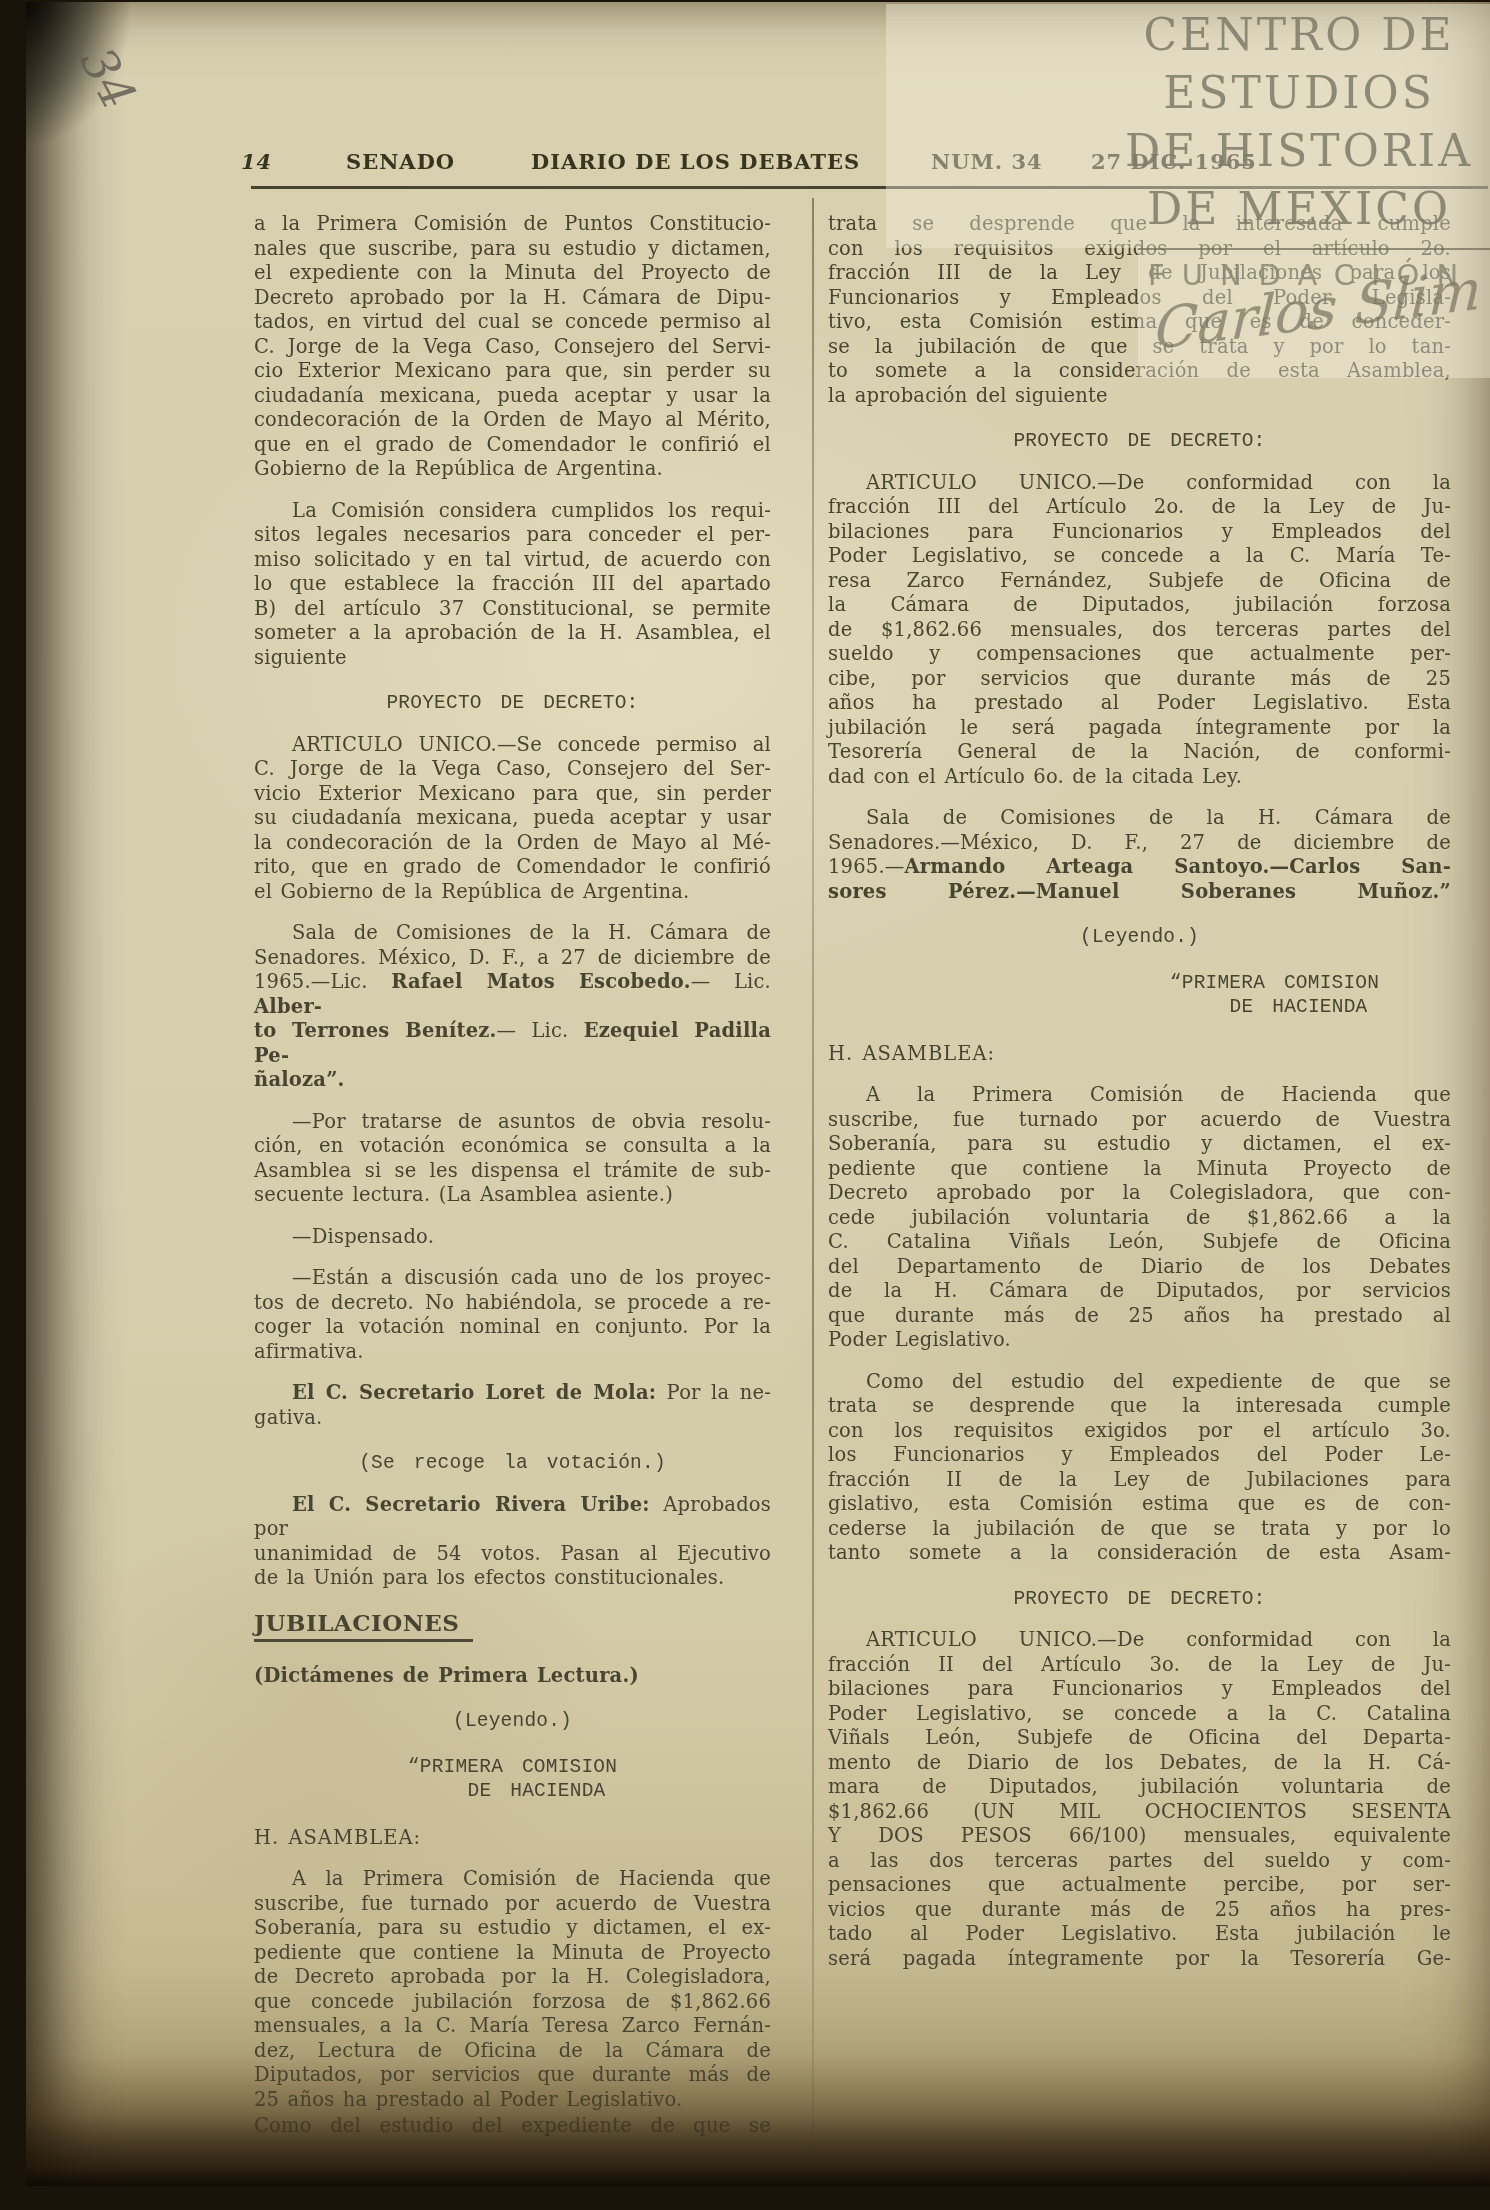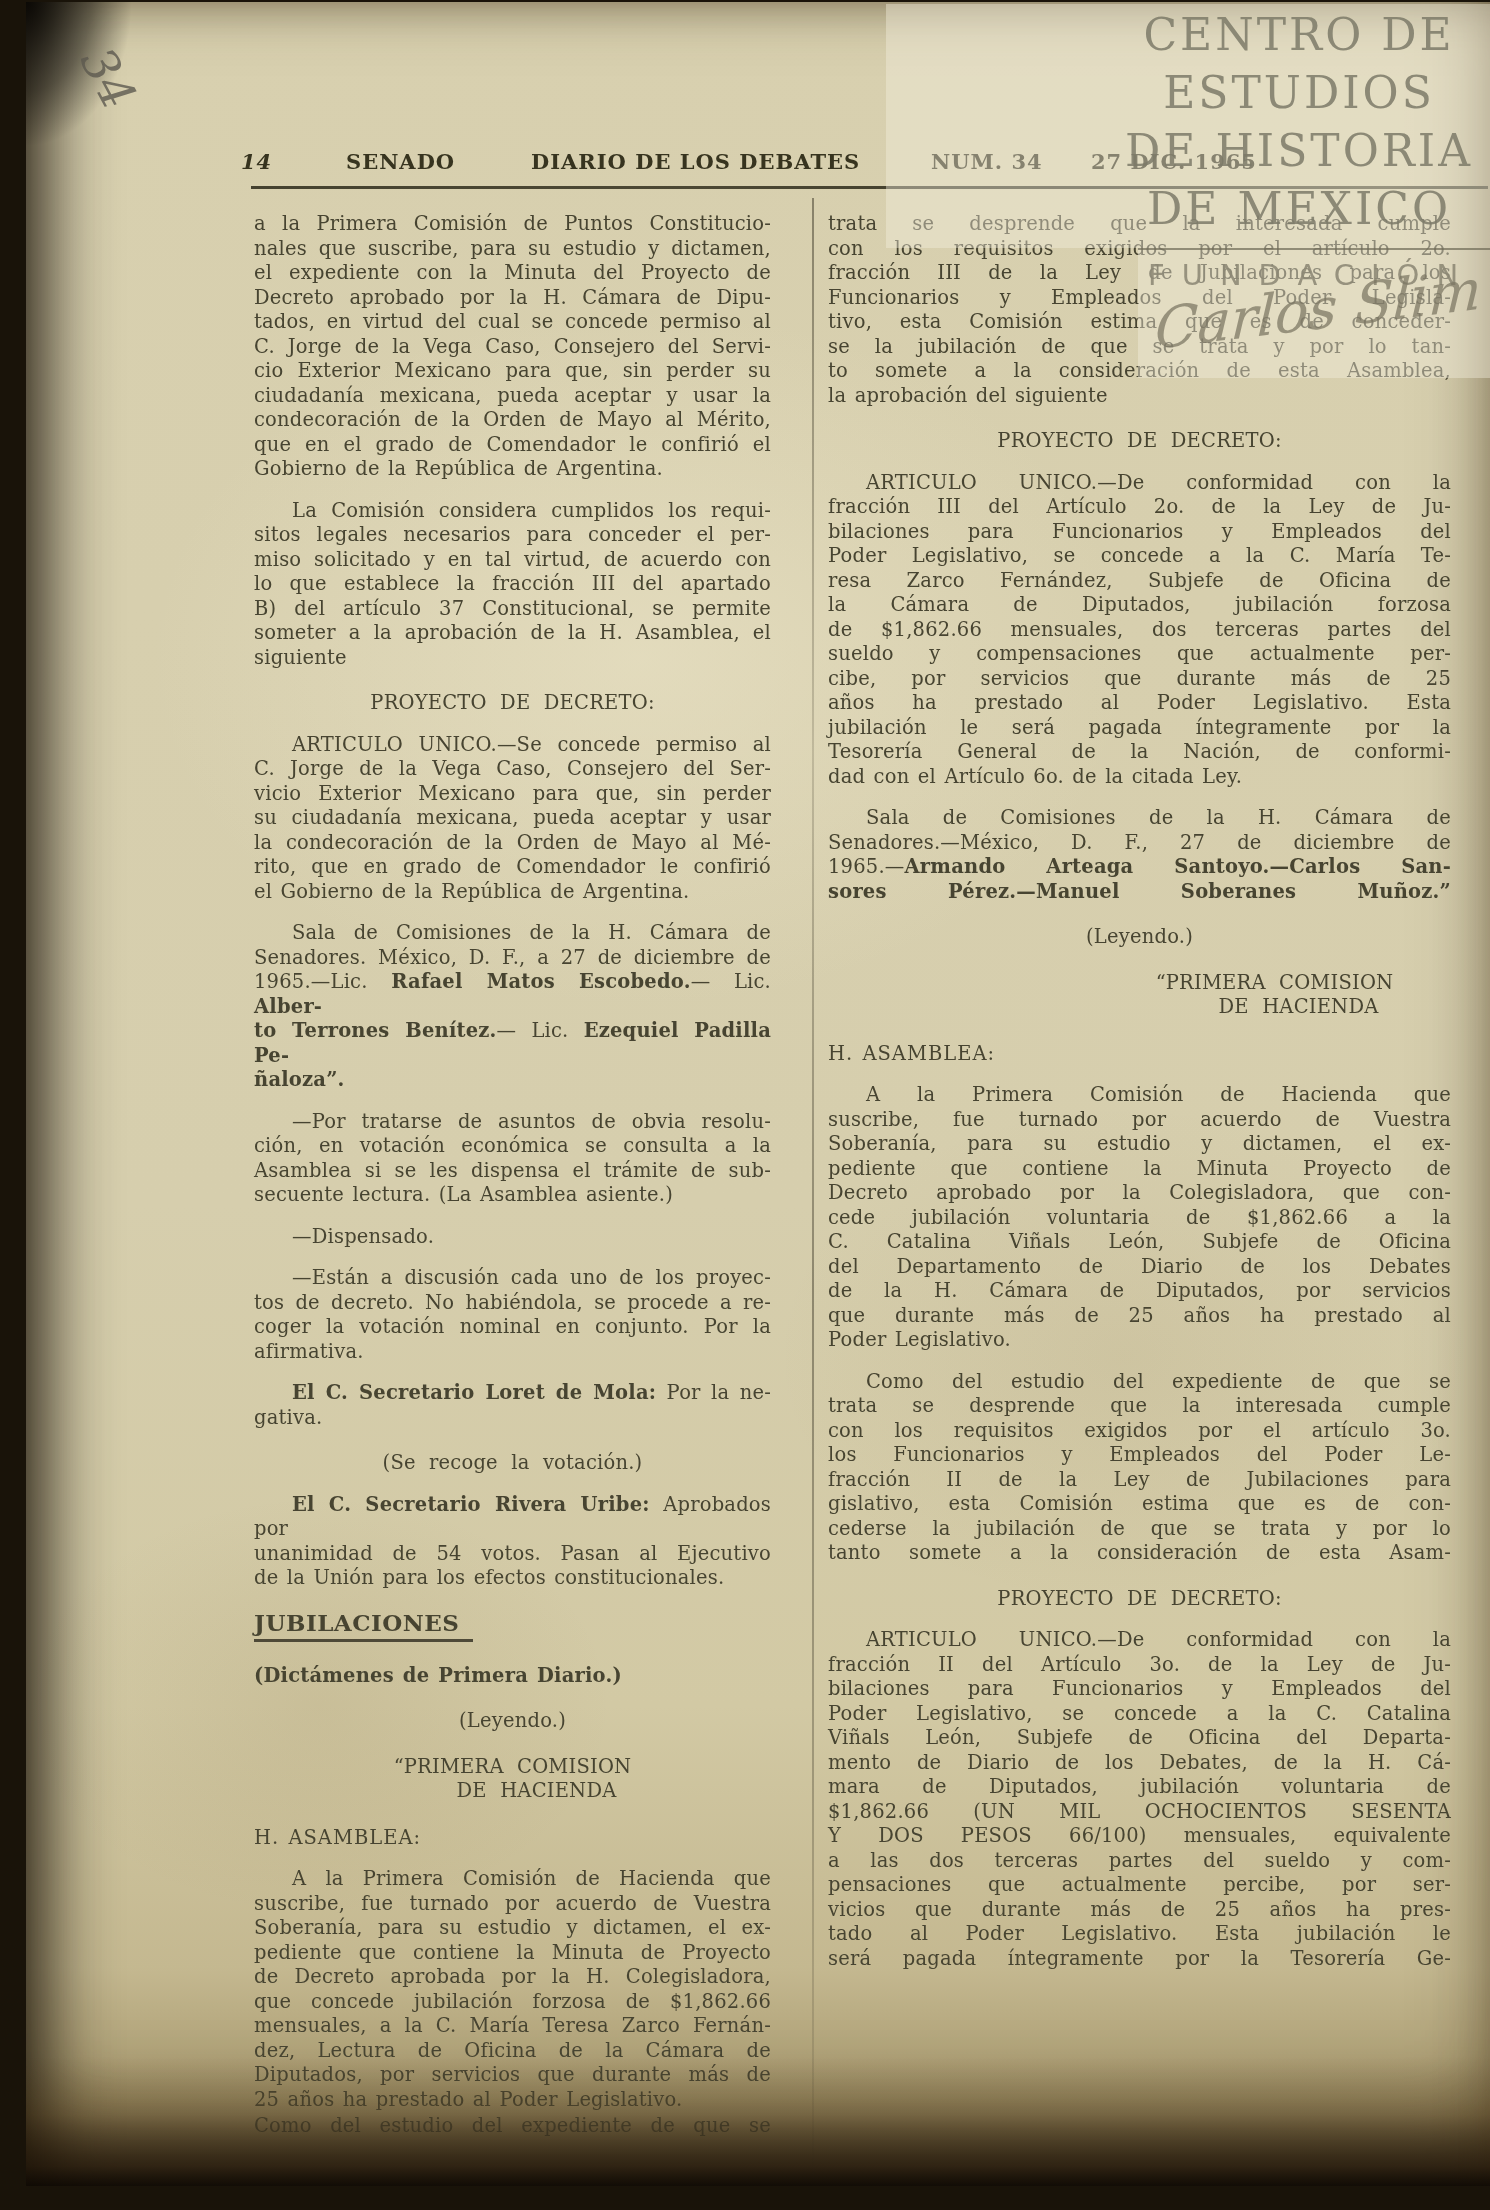--- a/index.html
+++ b/index.html
@@ -34,21 +34,21 @@
   .col{position:absolute;top:210px;color:#474431;font-size:19.5px;line-height:24.5px;letter-spacing:0.2px;word-spacing:2px;}
   .col-left{left:228px;width:517px;}
   .col-right{left:802px;width:623px;}
 
   .blk{margin-top:17px;}
   .col > .blk:first-child{margin-top:0;}
   .blk.tight{margin-top:2px;}
   .ln{text-align:justify;text-align-last:justify;}
   .ln.end{text-align-last:left;}
   .ln.ind{text-indent:38px;}
-  .blk.center{text-align:center;margin-top:21px;margin-bottom:3px;word-spacing:7px;}
+  .blk.center{text-align:center;margin-top:21px;margin-bottom:3px;word-spacing:7px;font-family:Liberation Mono, monospace;}
   .blk.center .ln{text-align:center;text-align-last:center;}
   .blk.center .ln:nth-child(2){padding-left:48px;}
   .blk.shift-r{transform:translateX(135px);}
   .blk.left .ln,.blk.left-bold .ln,.blk.title-underline .ln{text-align:center;text-align-last:left;}
   .blk.left{letter-spacing:1px;margin-top:22px;}
   .blk.left-bold{font-weight:bold;margin-top:22px;}
   .blk.title-underline{margin-top:19px;font-weight:bold;font-size:23px;line-height:26px;}
   .blk.title-underline .ln{display:inline-block;border-bottom:3px solid rgba(55,52,38,0.85);padding:0 14px 3px 0;letter-spacing:0.5px;}
 
   .wm1{position:absolute;left:860px;top:2px;width:630px;height:244px;background:rgba(243,238,222,0.42);pointer-events:none;}
@@ -147,21 +147,21 @@
         <div class="blk center">
           <div class="ln end">(Se recoge la votación.)</div>
         </div>
         <div class="blk para">
           <div class="ln ind"><b>El C. Secretario Rivera Uribe:</b> Aprobados por</div>
           <div class="ln">unanimidad de 54 votos. Pasan al Ejecutivo</div>
           <div class="ln end">de la Unión para los efectos constitucionales.</div>
         </div>
         <div class="blk title-underline"><div class="ln end">JUBILACIONES</div></div>
         <div class="blk left-bold">
-          <div class="ln end">(Dictámenes de Primera Diario.)</div>
+          <div class="ln end">(Dictámenes de Primera Lectura.)</div>
         </div>
         <div class="blk center">
           <div class="ln end">(Leyendo.)</div>
         </div>
         <div class="blk center">
           <div class="ln">“PRIMERA COMISION</div>
           <div class="ln end">DE HACIENDA</div>
         </div>
         <div class="blk left">
           <div class="ln end">H. ASAMBLEA:</div>

